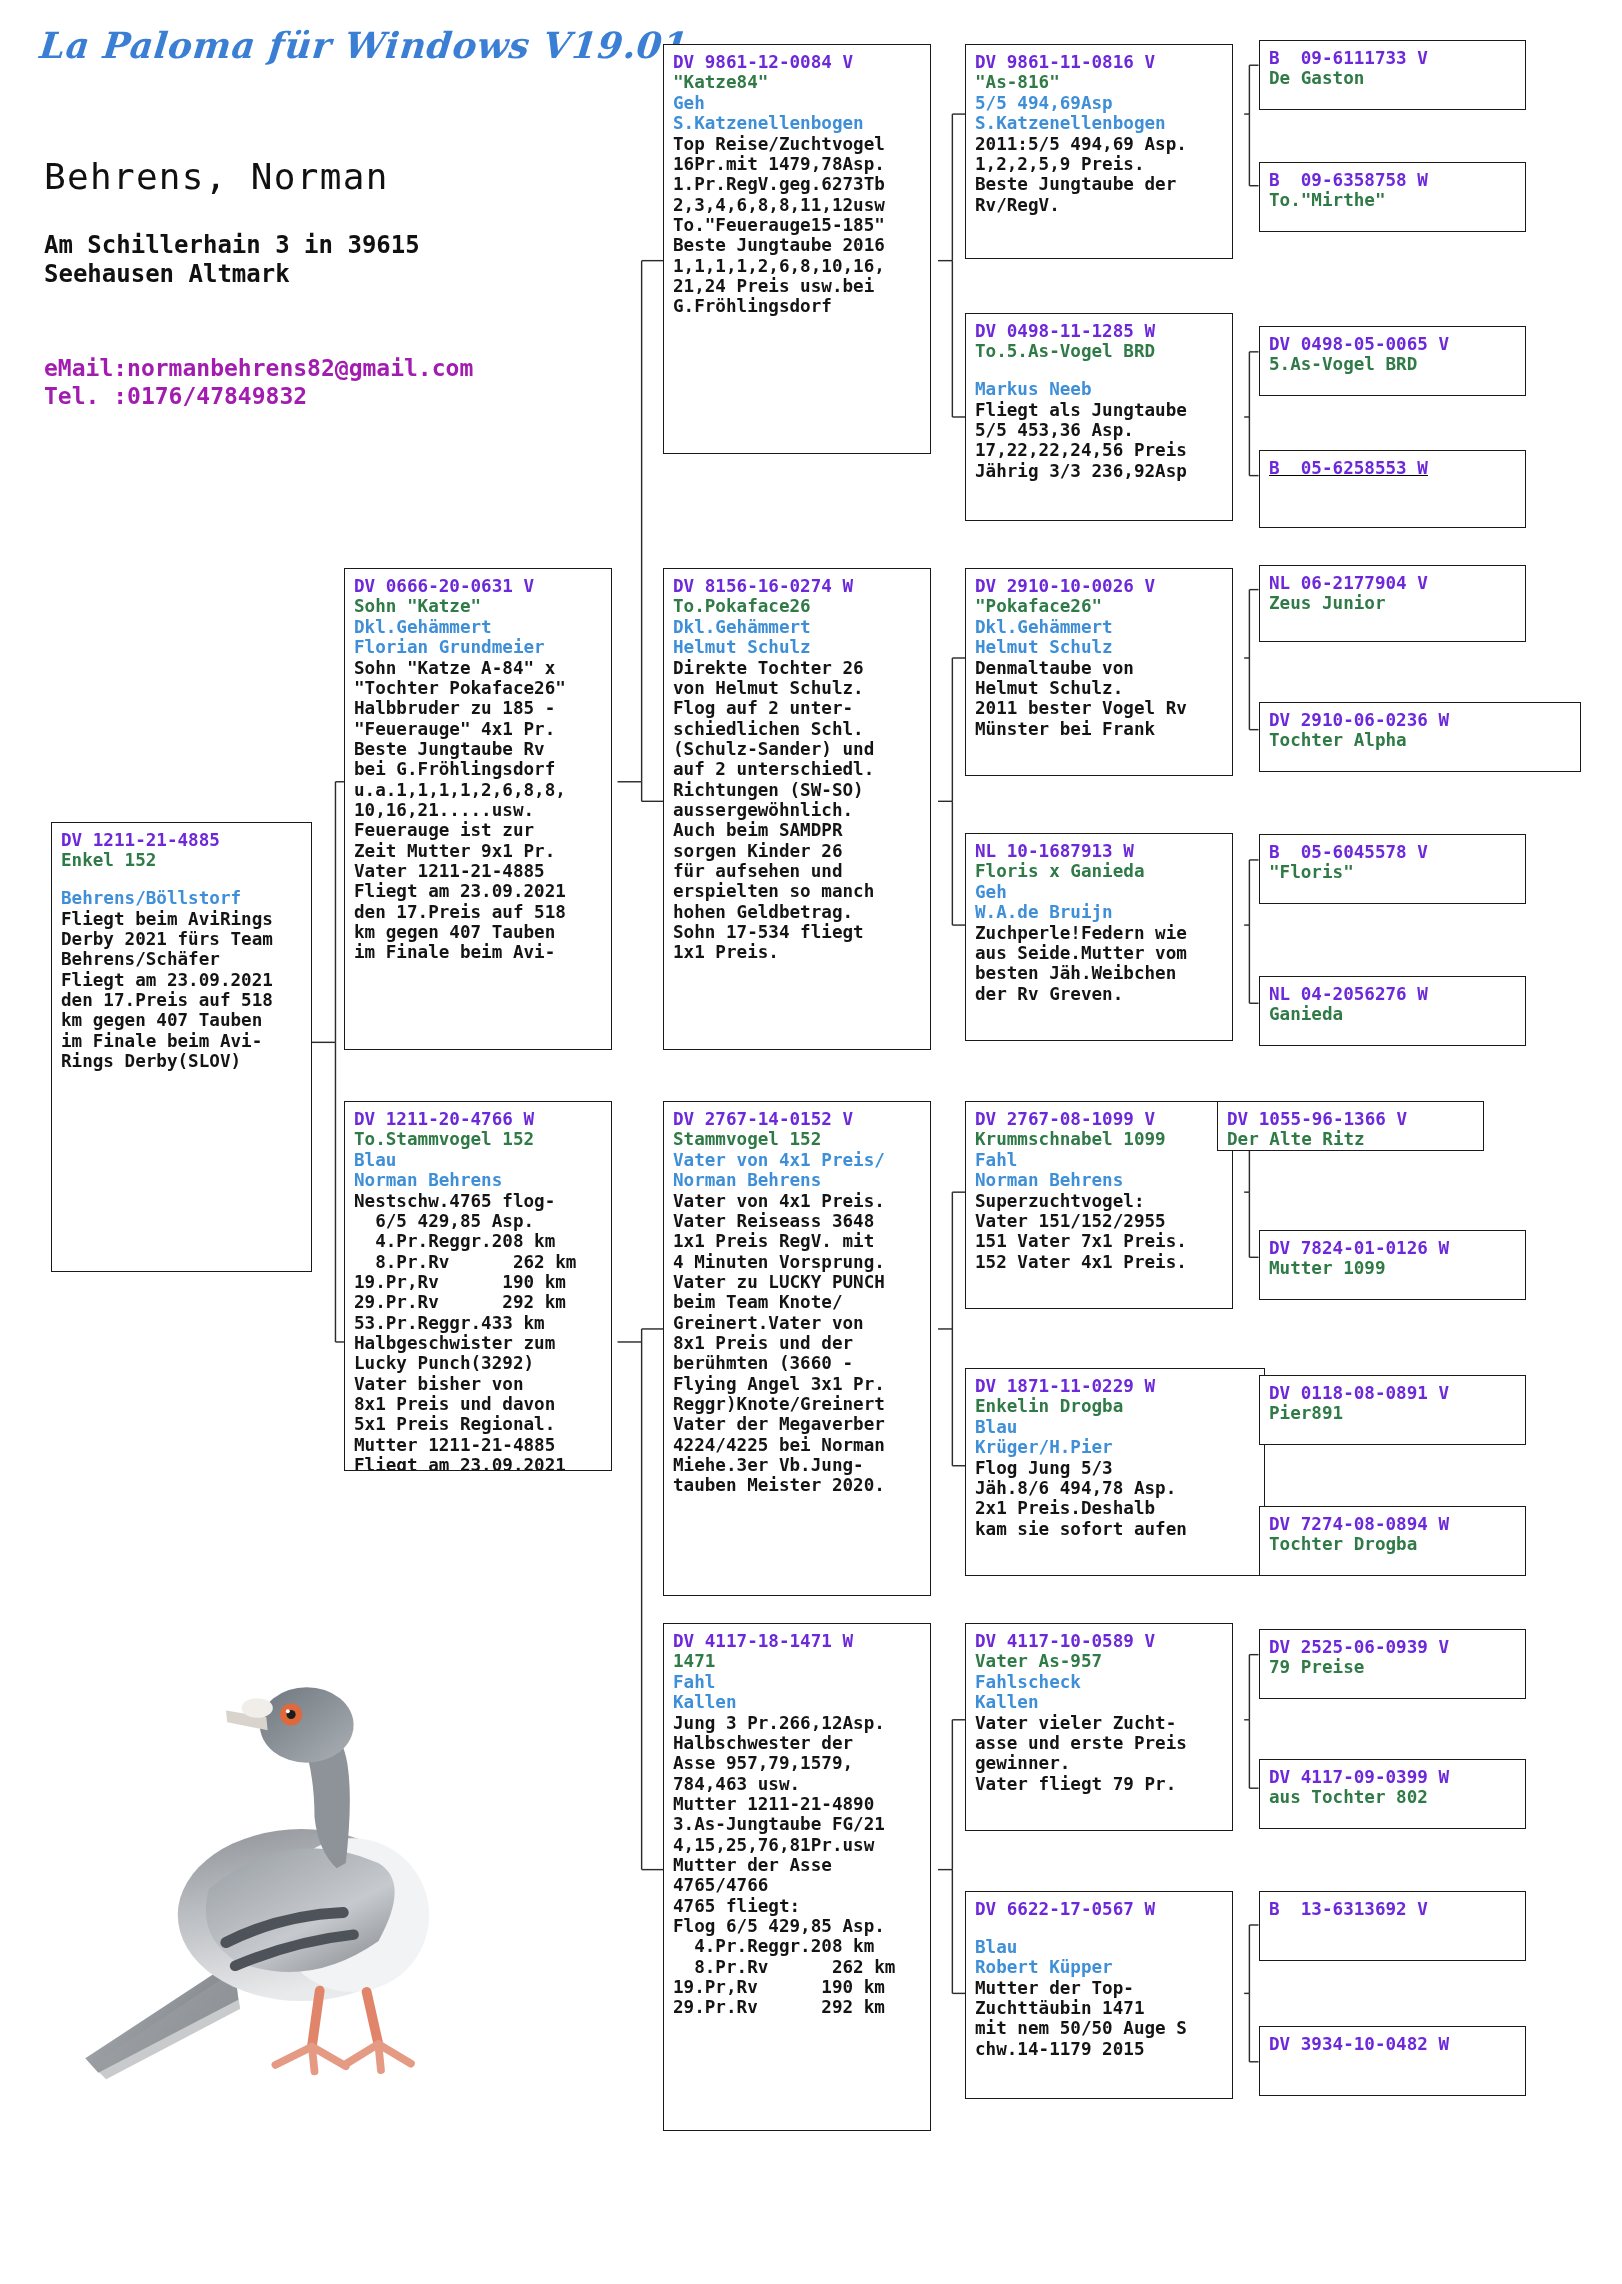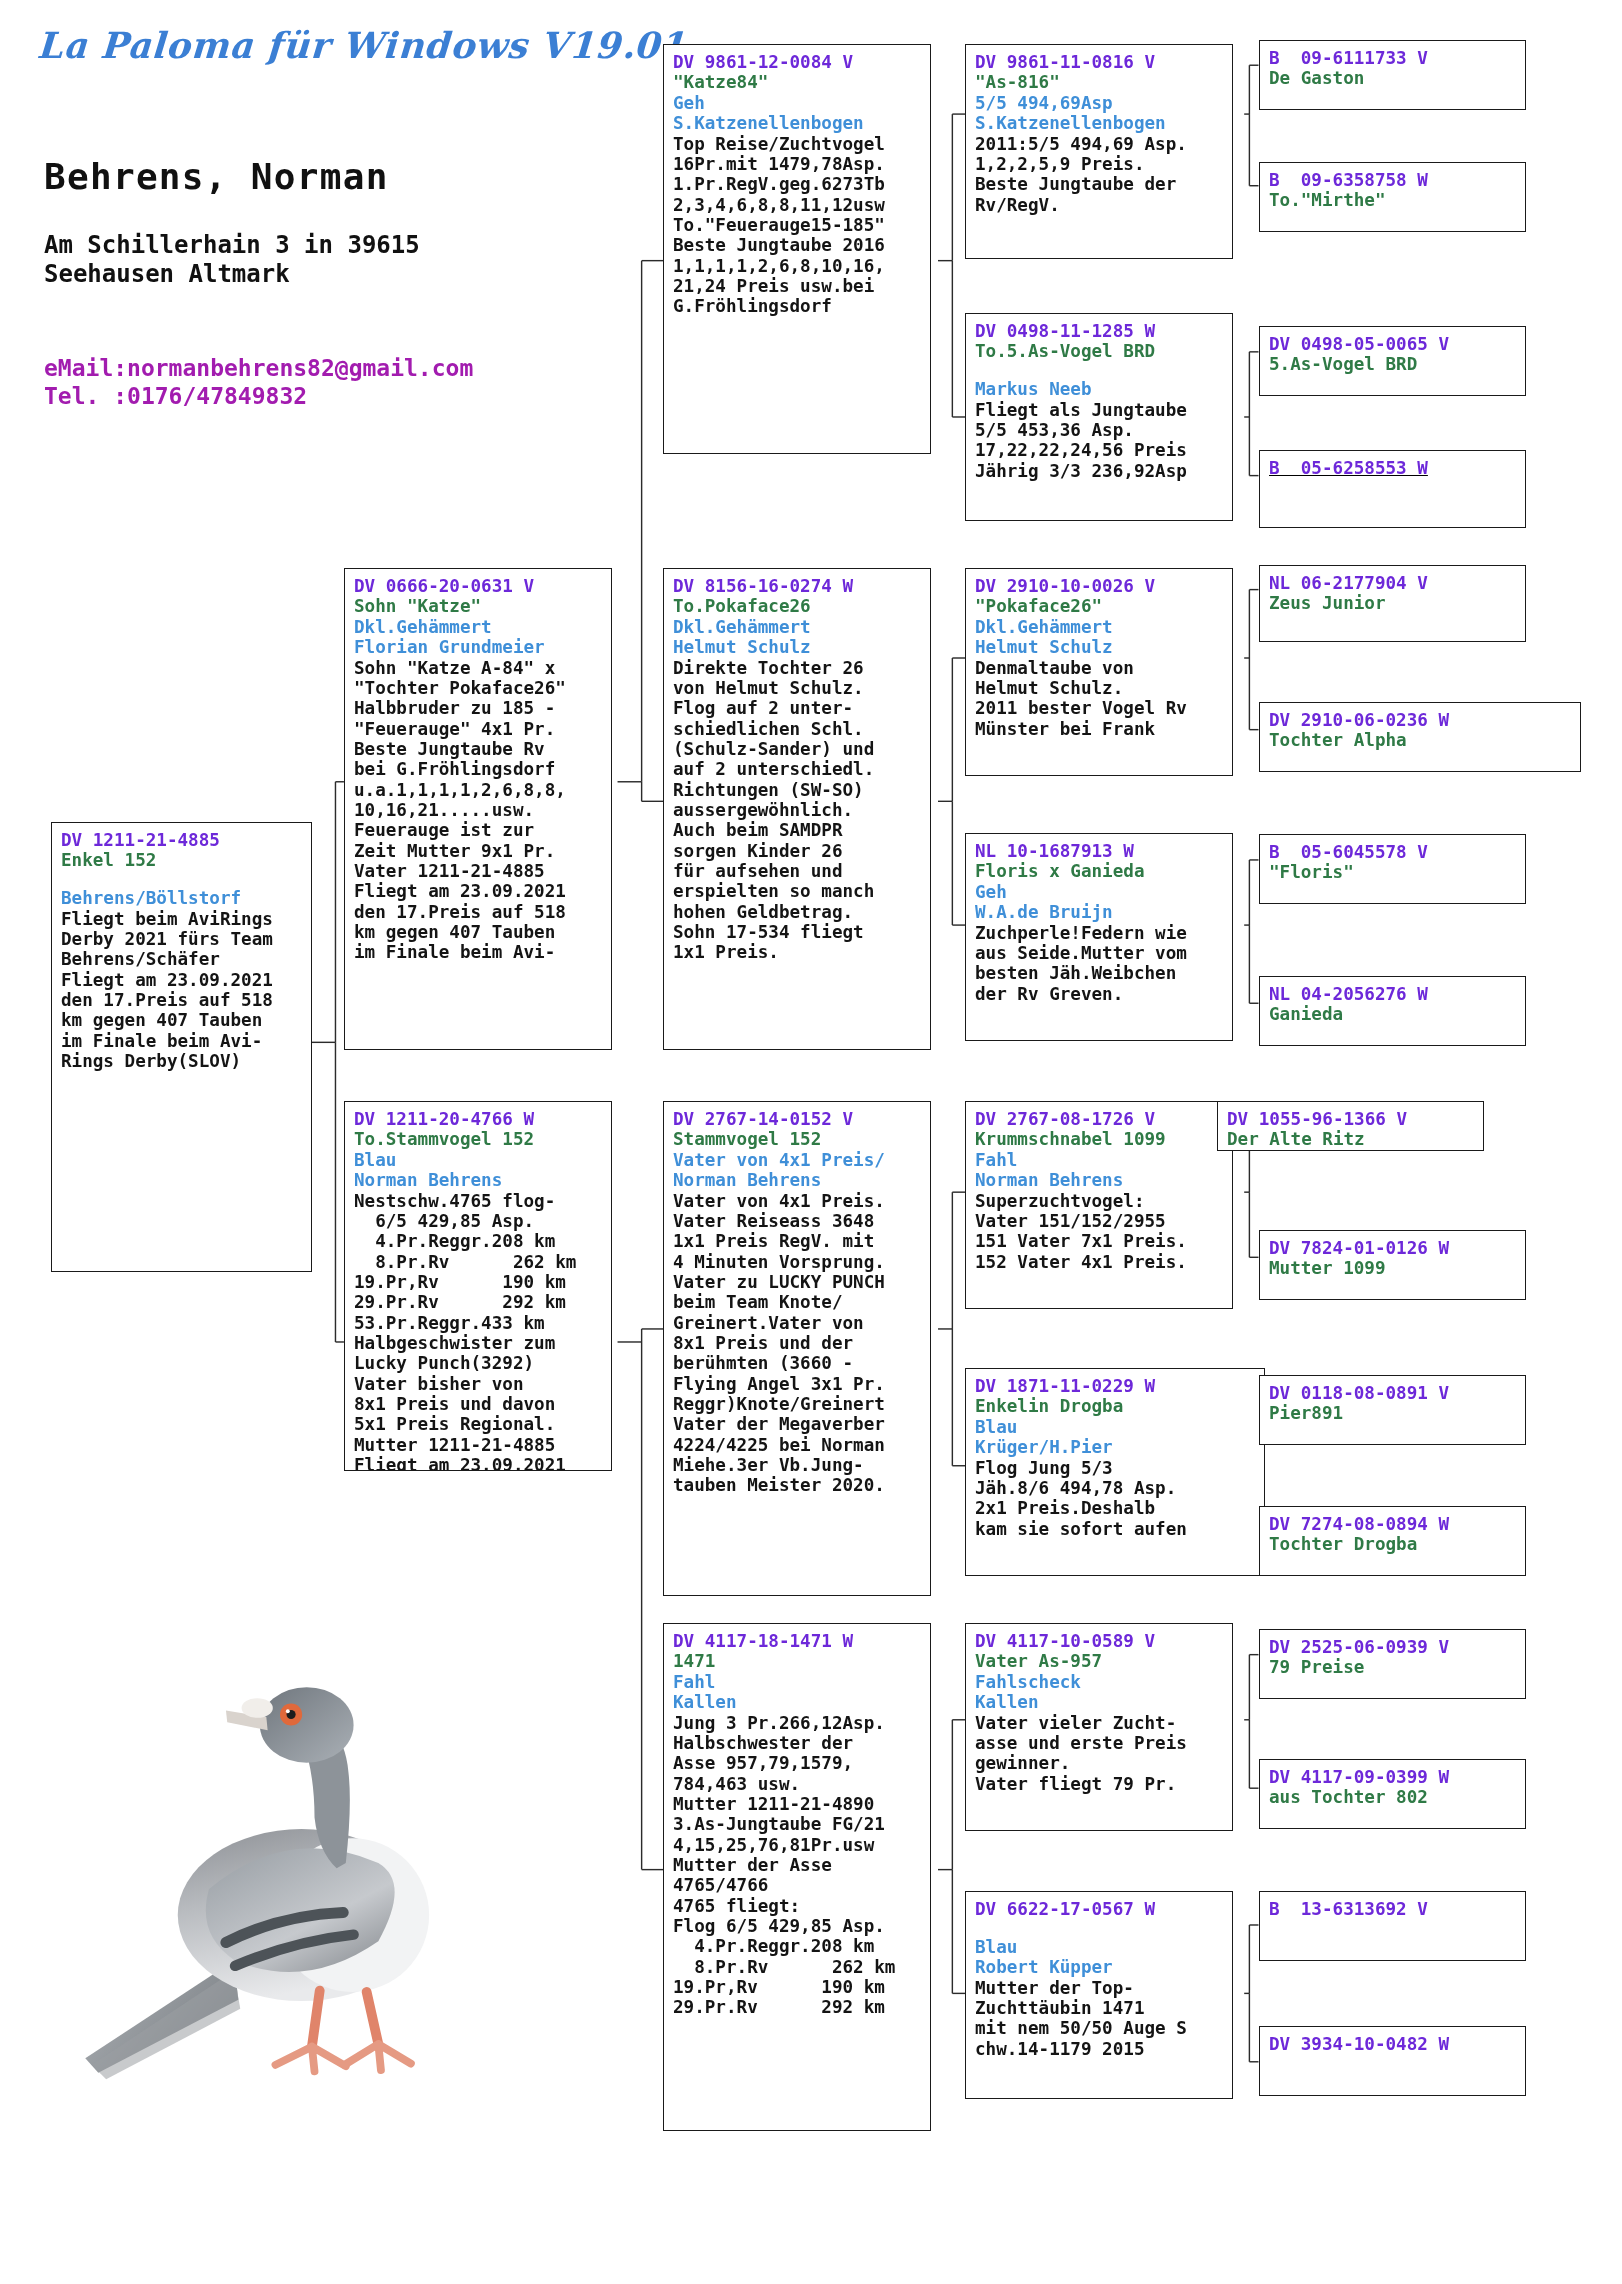--- a/index.html
+++ b/index.html
@@ -13,21 +13,21 @@
   
   #brand{
     position:absolute;left:40px;top:23.5px;
     font-family:"DejaVu Serif","Liberation Serif",serif;
     font-style:italic;font-weight:bold;font-size:36px;
     color:#3b7fd4;letter-spacing:0.7px;white-space:nowrap;
     transform:skewX(-6deg);
   }
   #owner-name{
     position:absolute;left:44px;top:156px;
-    font-size:36px;font-weight:bold;color:#111;letter-spacing:1.3px;white-space:nowrap;
+    font-size:36px;font-weight:normal;color:#111;letter-spacing:1.3px;white-space:nowrap;
   }
   #owner-addr{
     position:absolute;left:44px;top:231px;
     font-size:24px;font-weight:bold;color:#111;line-height:1.22;white-space:pre;
   }
   #owner-contact{
     position:absolute;left:44px;top:354px;
     font-size:23px;font-weight:bold;color:#a21caf;line-height:1.22;white-space:pre;
   }
 
@@ -334,21 +334,21 @@
     <div class="nick">Floris x Ganieda</div>
     <div class="colr">Geh</div>
     <div class="breeder">W.A.de Bruijn</div>
     <div class="notes">Zuchperle!Federn wie
 aus Seide.Mutter vom
 besten Jäh.Weibchen
 der Rv Greven.</div>
   </div>
 
   <div class="box" style="left:965px;top:1101px;width:268px;height:208px;">
-    <div class="ring">DV 2767-08-1726 V</div>
+    <div class="ring">DV 2767-08-1099 V</div>
     <div class="nick">Krummschnabel 1099</div>
     <div class="colr">Fahl</div>
     <div class="breeder">Norman Behrens</div>
     <div class="notes">Superzuchtvogel:
 Vater 151/152/2955
 151 Vater 7x1 Preis.
 152 Vater 4x1 Preis.</div>
   </div>
 
   <div class="box" style="left:965px;top:1368px;width:300px;height:208px;">

